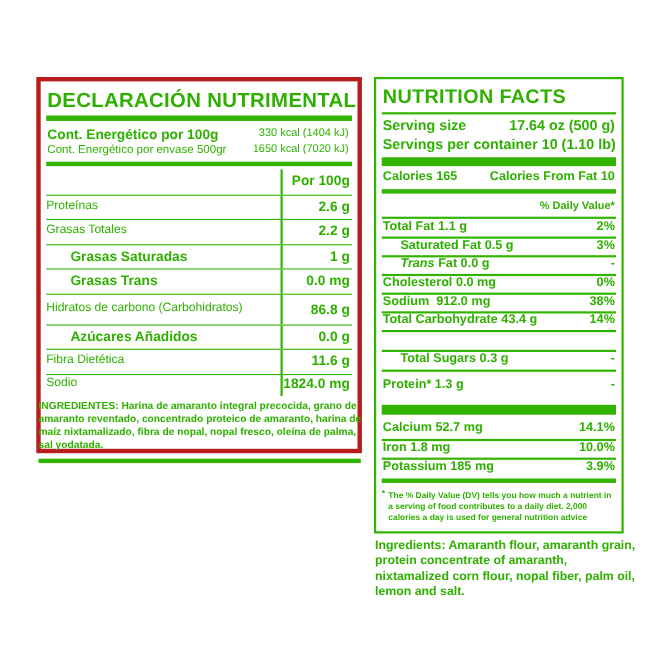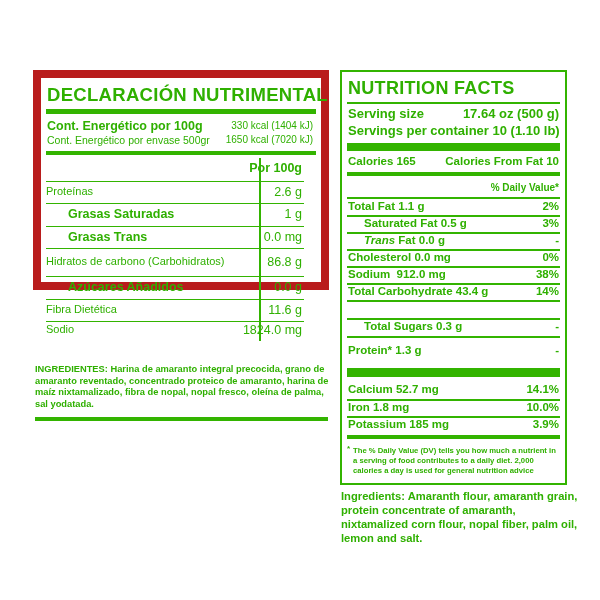--- a/index.html
+++ b/index.html
@@ -1,38 +1,38 @@
 <!DOCTYPE html>
 <html><head>
 <meta charset="utf-8">
 <style>
   html, body { margin:0; padding:0; background:#ffffff; }
   body { width:600px; height:600px; position:relative; overflow:hidden;
          font-family:"Liberation Sans", sans-serif; color:#2fb000; }
   .g { color:#2fb000; }
 
   
-  #left { position:absolute; left:33px; top:70px; width:296px; height:220px;
-          border:8px solid #b91c1c; box-sizing:border-box; }
+  #left { position:absolute; left:33px; top:70px; width:296px; height:342px;
+          border:4px solid #b91c1c; box-sizing:border-box; }
   #left .title { position:absolute; left:6px; top:6px; font-weight:900; font-size:18.5px;
                  letter-spacing:0.3px; white-space:nowrap; }
   #left .bar1 { position:absolute; left:5px; right:5px; top:31px; height:5px; background:#33b400; }
   #left .en1 { position:absolute; left:6px; top:41px; right:8px; font-size:12.5px; font-weight:bold; }
   #left .en2 { position:absolute; left:6px; top:56px; right:8px; font-size:10.5px; }
   #left .en1 .v, #left .en2 .v { position:absolute; right:0; top:0; font-weight:normal; font-size:10px; }
   #left .en1 .v { top:1px; }
   #left .bar2 { position:absolute; left:5px; right:5px; top:73px; height:4px; background:#33b400; }
 
-  #ltable { position:absolute; left:5px; right:17px; top:80px; }
+  #ltable { position:absolute; left:5px; right:5px; top:80px; }
   .lrow { position:relative; height:22.5px; border-top:1.5px solid #33b400; box-sizing:border-box; }
   .lrow:first-child { border-top:none; }
   .lrow .lbl { position:absolute; left:0; top:3px; font-size:11px; white-space:nowrap; }
   .lrow .lbl.ind { left:22px; font-weight:900; font-size:12.5px; }
   .lrow .lbl.ind2 { left:22px; font-weight:bold; }
-  .lrow .val { position:absolute; right:2px; top:3px; font-size:12.5px; font-weight:normal; }
+  .lrow .val { position:absolute; right:2px; top:3px; font-size:12.5px; font-weight:bold; }
   .lrow .sep { position:absolute; left:213px; top:0; bottom:0; width:1.5px; background:#33b400; }
   .lrow.head .val { font-weight:900; }
   .lrow.tall { height:28px; }
   .lrow.tall .lbl, .lrow.tall .val { top:6px; }
 
   #l-ingr { position:absolute; left:35px; top:364px; width:294px; font-size:9.3px;
             font-weight:bold; line-height:11.5px; }
   #l-ingr .k { font-weight:900; }
   #l-bottombar { position:absolute; left:35px; top:417px; width:293px; height:4px; background:#33b400; }
 
@@ -80,20 +80,25 @@
     <div class="lrow head">
       <div class="sep"></div>
       <span class="val">Por 100g</span>
     </div>
     <div class="lrow">
       <span class="lbl">Proteínas</span>
       <div class="sep"></div>
       <span class="val">2.6 g</span>
     </div>
     <div class="lrow">
+      <span class="lbl">Grasas Totales</span>
+      <div class="sep"></div>
+      <span class="val">2.2 g</span>
+    </div>
+    <div class="lrow">
       <span class="lbl ind">Grasas Saturadas</span>
       <div class="sep"></div>
       <span class="val">1 g</span>
     </div>
     <div class="lrow">
       <span class="lbl ind">Grasas Trans</span>
       <div class="sep"></div>
       <span class="val">0.0 mg</span>
     </div>
     <div class="lrow tall">

